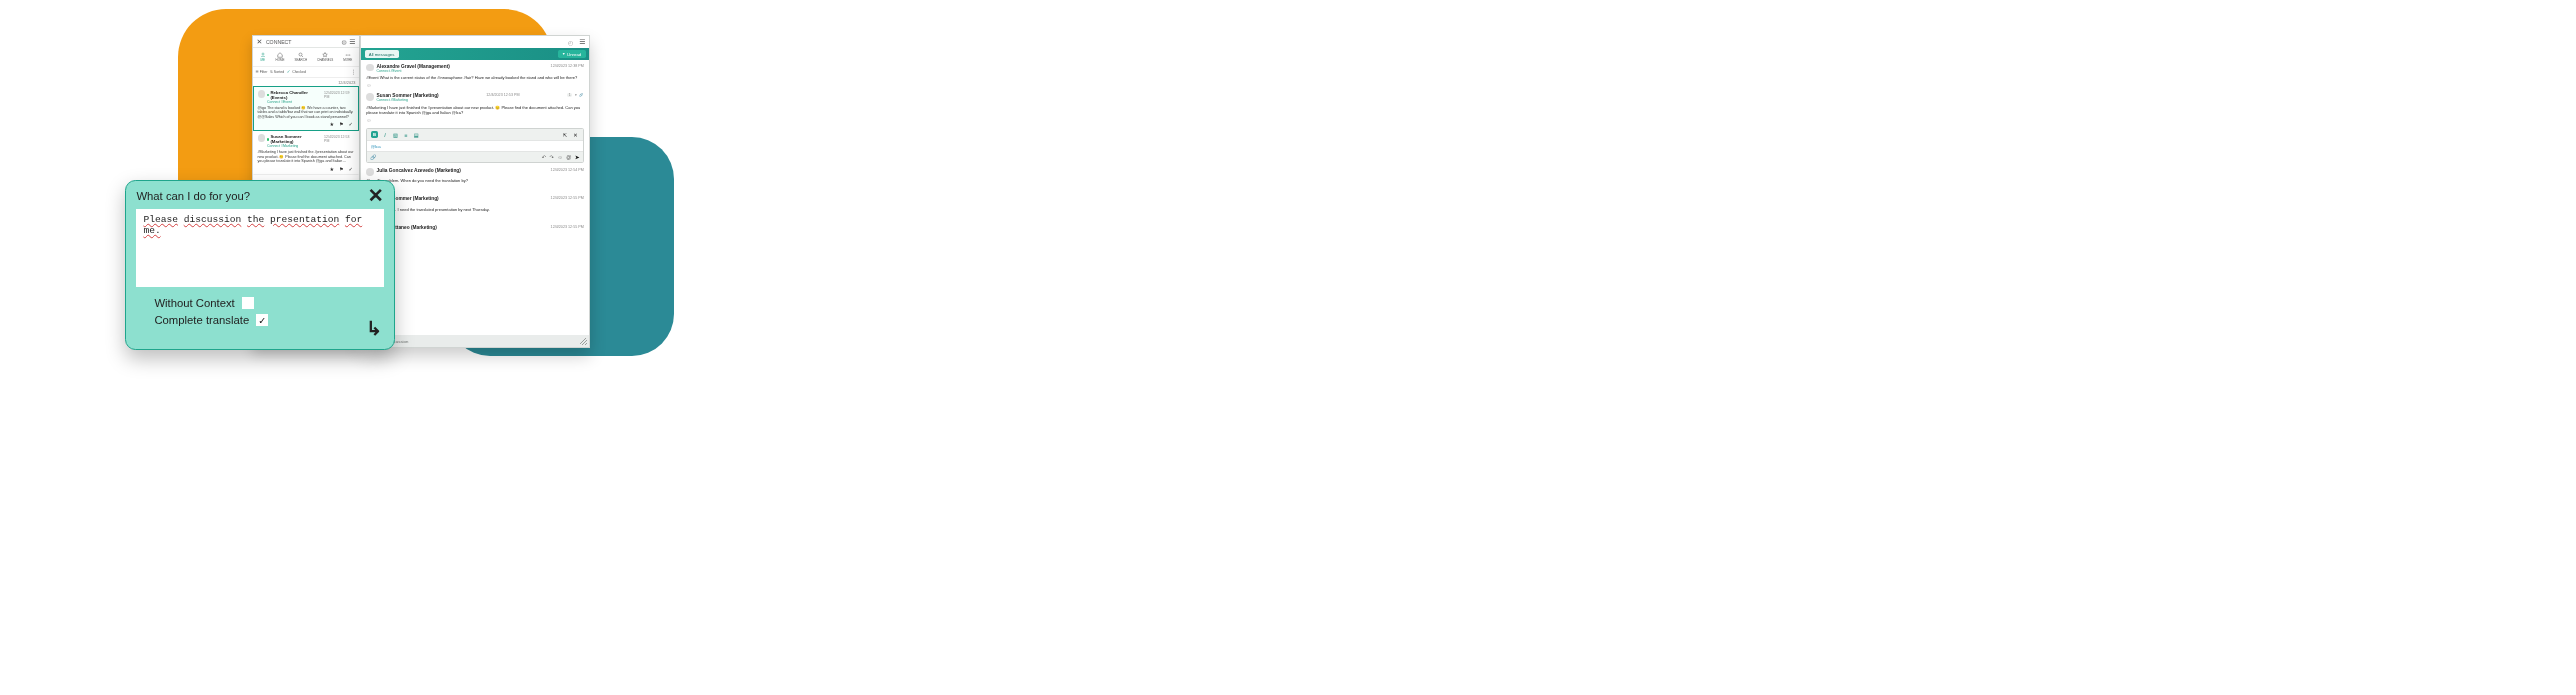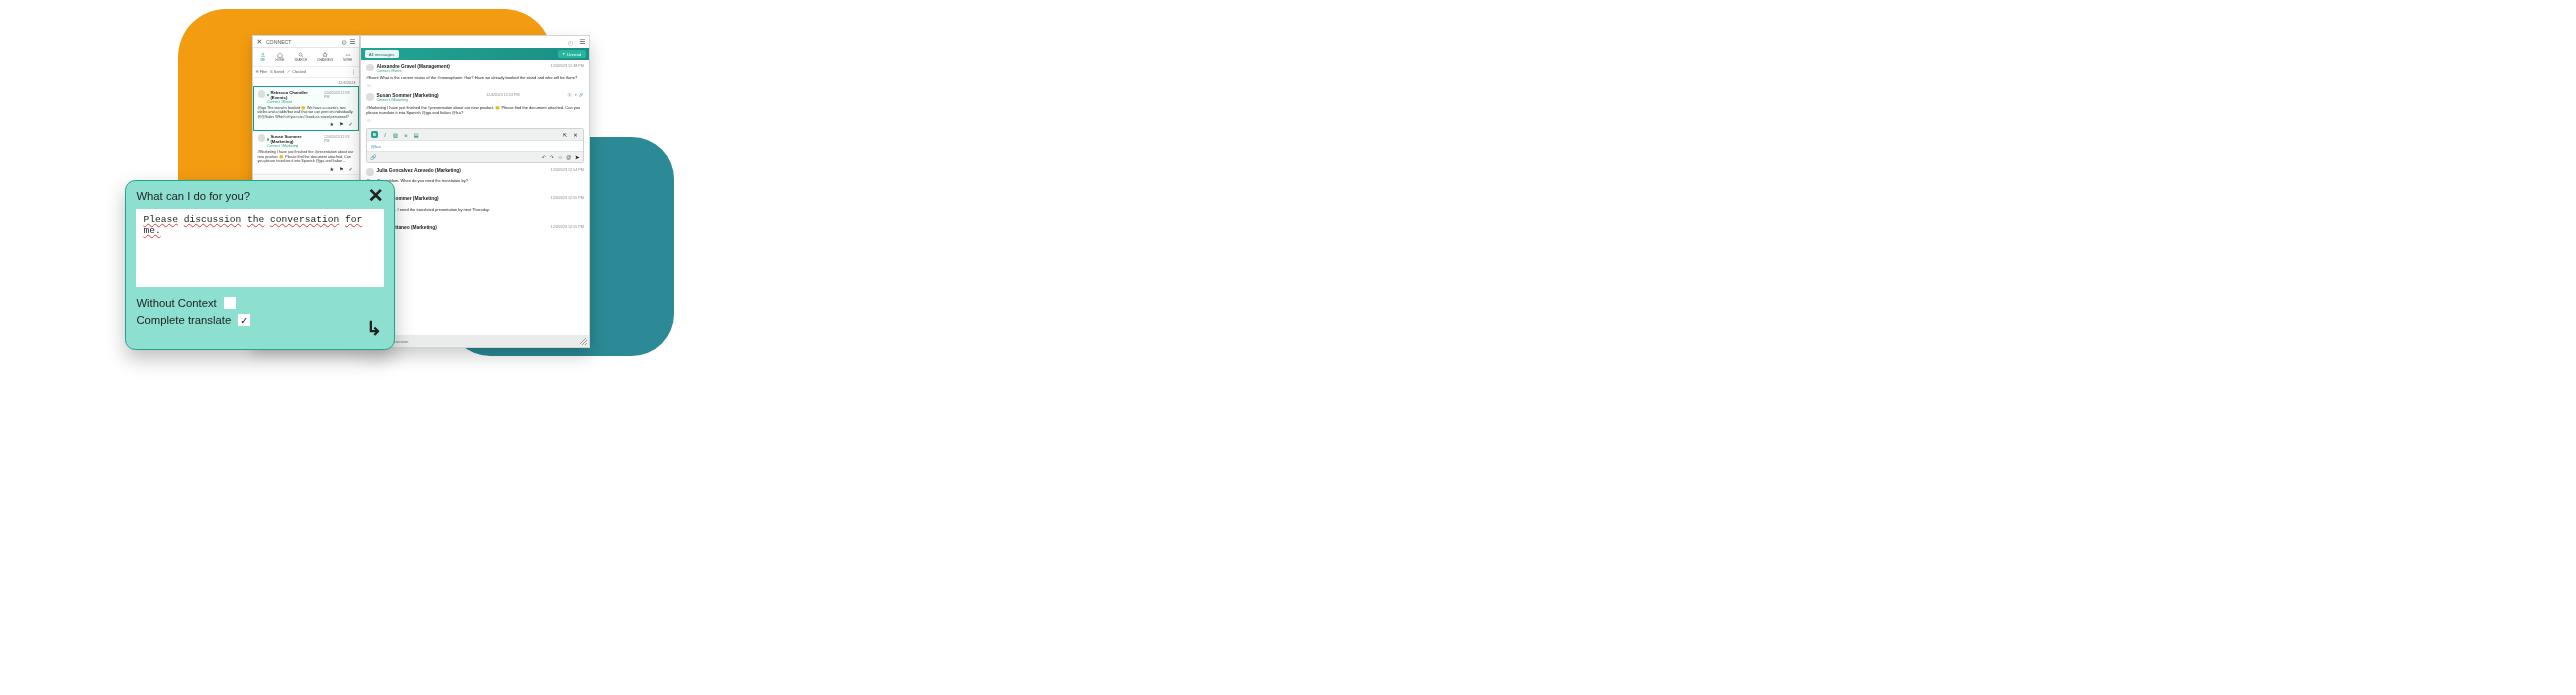--- a/index.html
+++ b/index.html
@@ -214,21 +214,21 @@
     border:none;
     font-family: "Courier New", monospace;
     font-size:9.6px;
     padding:5.2px 7px;
     resize:none;
   }
   .ai-textarea .sp-err{
     text-decoration: underline wavy #d34040;
     text-decoration-thickness: 0.9px;
   }
-  .ai-opts{margin-top:10.4px;font-size:11.3px;display:flex;flex-direction:column;gap:5.2px;}
+  .ai-opts{margin-top:10.4px;font-size:11.3px;display:flex;flex-direction:column;gap:5.2px;margin-left:18px;}
   .ai-opt{display:flex;align-items:center;gap:7px;}
   .ai-chk{
     width:12px;height:12px;background:#fff;border:0.9px solid #fff;display:inline-flex;
     align-items:center;justify-content:center;font-size:9.6px;color:#111;
   }
   .ai-submit{
     position:absolute; right:12px; bottom:8.7px;
     font-size:19px; font-weight:bold; cursor:pointer;
     transform: scaleX(-1);
   }
@@ -447,21 +447,21 @@
 
   <div class="start-row">Start a new discussion</div>
   <div class="resize-grip"></div>
 </div>
 
 <div class="ai-pop">
   <div class="ai-title-row">
     <div class="ai-title">What can I do for you?</div>
     <div class="ai-close">✕</div>
   </div>
-  <div class="ai-textarea" id="ai-textarea" contenteditable="true" style=""><span class="sp-err">Please</span> <span class="sp-err">discussion</span> <span class="sp-err">the</span> <span class="sp-err">conversation</span> <span class="sp-err">for</span> <span class="sp-err">me.</span></div>
+  <div class="ai-textarea" id="ai-textarea" contenteditable="true" style=""><span class="sp-err">Please</span> <span class="sp-err">discussion</span> <span class="sp-err">the</span> <span class="sp-err">presentation</span> <span class="sp-err">for</span> <span class="sp-err">me.</span></div>
   <div class="ai-opts">
     <label class="ai-opt">
       <span>Without Context</span>
       <span class="ai-chk" id="chk-without"></span>
     </label>
     <label class="ai-opt">
       <span>Complete translate</span>
       <span class="ai-chk" id="chk-complete">✓</span>
     </label>
   </div>

